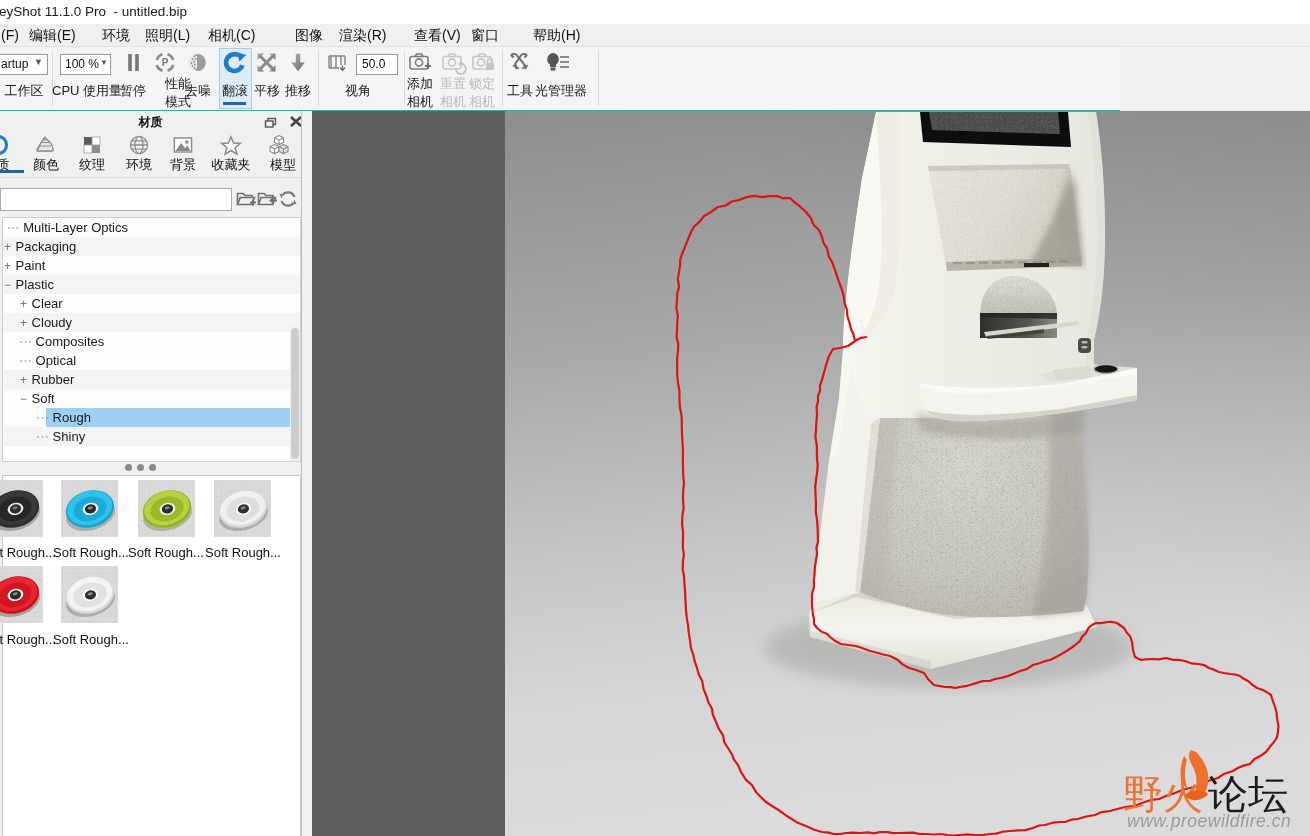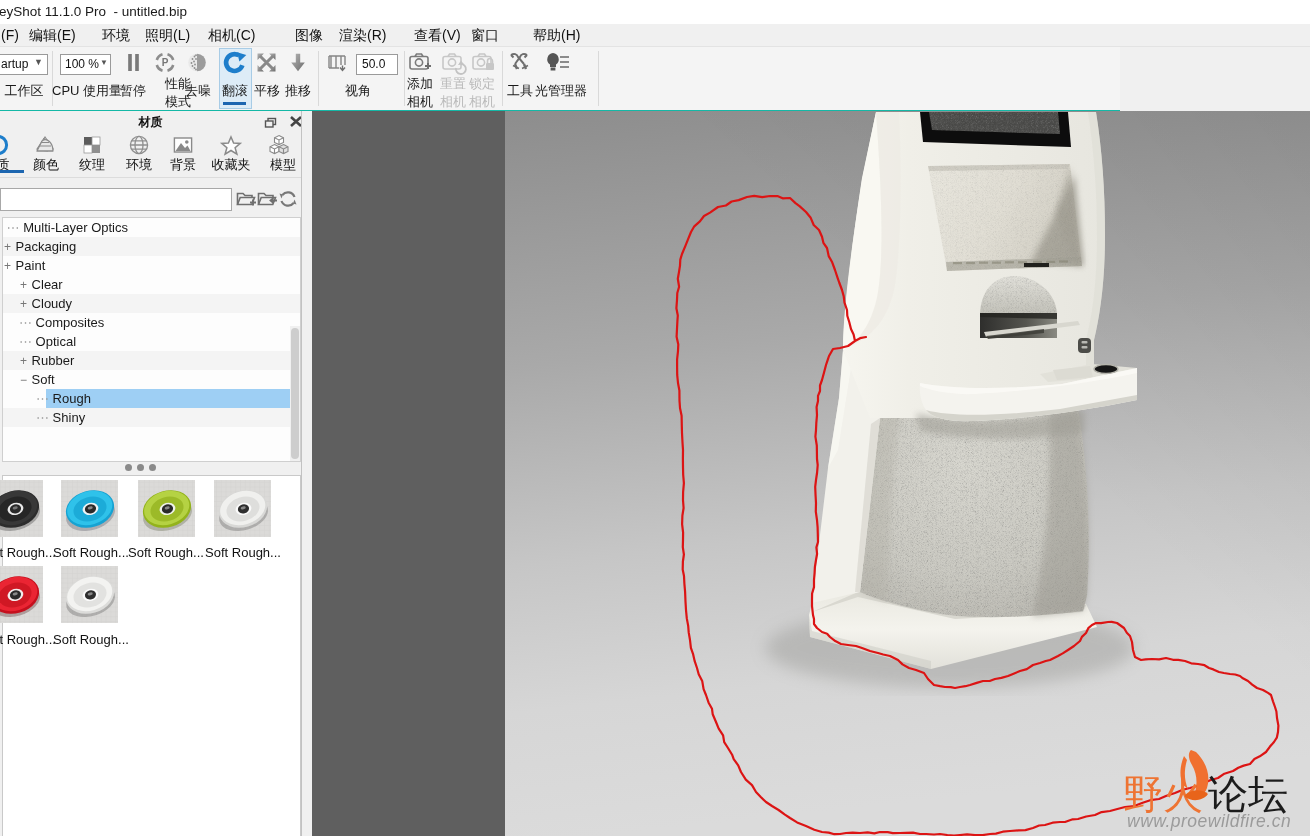--- a/index.html
+++ b/index.html
@@ -265,20 +265,21 @@
     <div class="tablabel" style="left:210px;width:42px;">收藏夹</div>
     <div class="tablabel" style="left:269px;width:28px;">模型</div>
     <div style="position:absolute;left:0;top:59px;width:24px;height:3px;background:#1d66b0;"></div>
     <div style="position:absolute;left:0;top:66px;width:301px;height:1px;background:#dcdcdc;"></div>
     <div style="position:absolute;left:0px;top:77px;width:230px;height:21px;background:#fff;border:1px solid #a8a8a8;"></div>
     <div id="searchicons"></div>
     <div id="tree">
       <div class="trow"><span style="color:#999;">&nbsp;⋯</span>&nbsp;Multi-Layer Optics</div>
       <div class="trow alt"><span class="texp">+</span>&nbsp;Packaging</div>
       <div class="trow"><span class="texp">+</span>&nbsp;Paint</div>
+      <div class="trow alt"><span class="texp">−</span>&nbsp;Plastic</div>
       <div class="trow"><span style="display:inline-block;width:16px;"></span><span class="texp">+</span>&nbsp;Clear</div>
       <div class="trow alt"><span style="display:inline-block;width:16px;"></span><span class="texp">+</span>&nbsp;Cloudy</div>
       <div class="trow"><span style="display:inline-block;width:16px;"></span><span style="color:#999;">⋯</span>&nbsp;Composites</div>
       <div class="trow"><span style="display:inline-block;width:16px;"></span><span style="color:#999;">⋯</span>&nbsp;Optical</div>
       <div class="trow alt"><span style="display:inline-block;width:16px;"></span><span class="texp">+</span>&nbsp;Rubber</div>
       <div class="trow"><span style="display:inline-block;width:16px;"></span><span class="texp">−</span>&nbsp;Soft</div>
       <div class="trow"><div style="position:absolute;left:43px;top:0;width:247px;height:19px;background:#9ecff4;"></div><span style="display:inline-block;width:33px;"></span><span style="color:#999;position:relative;">⋯</span><span style="position:relative;">&nbsp;Rough</span></div>
       <div class="trow alt"><span style="display:inline-block;width:33px;"></span><span style="color:#999;">⋯</span>&nbsp;Shiny</div>
       <div style="position:absolute;right:0px;top:108px;width:10px;height:135px;background:#f0f0f0;">
           <div style="position:absolute;left:1px;top:2px;width:8px;height:131px;background:#cdcdcd;border-radius:4px;"></div>

